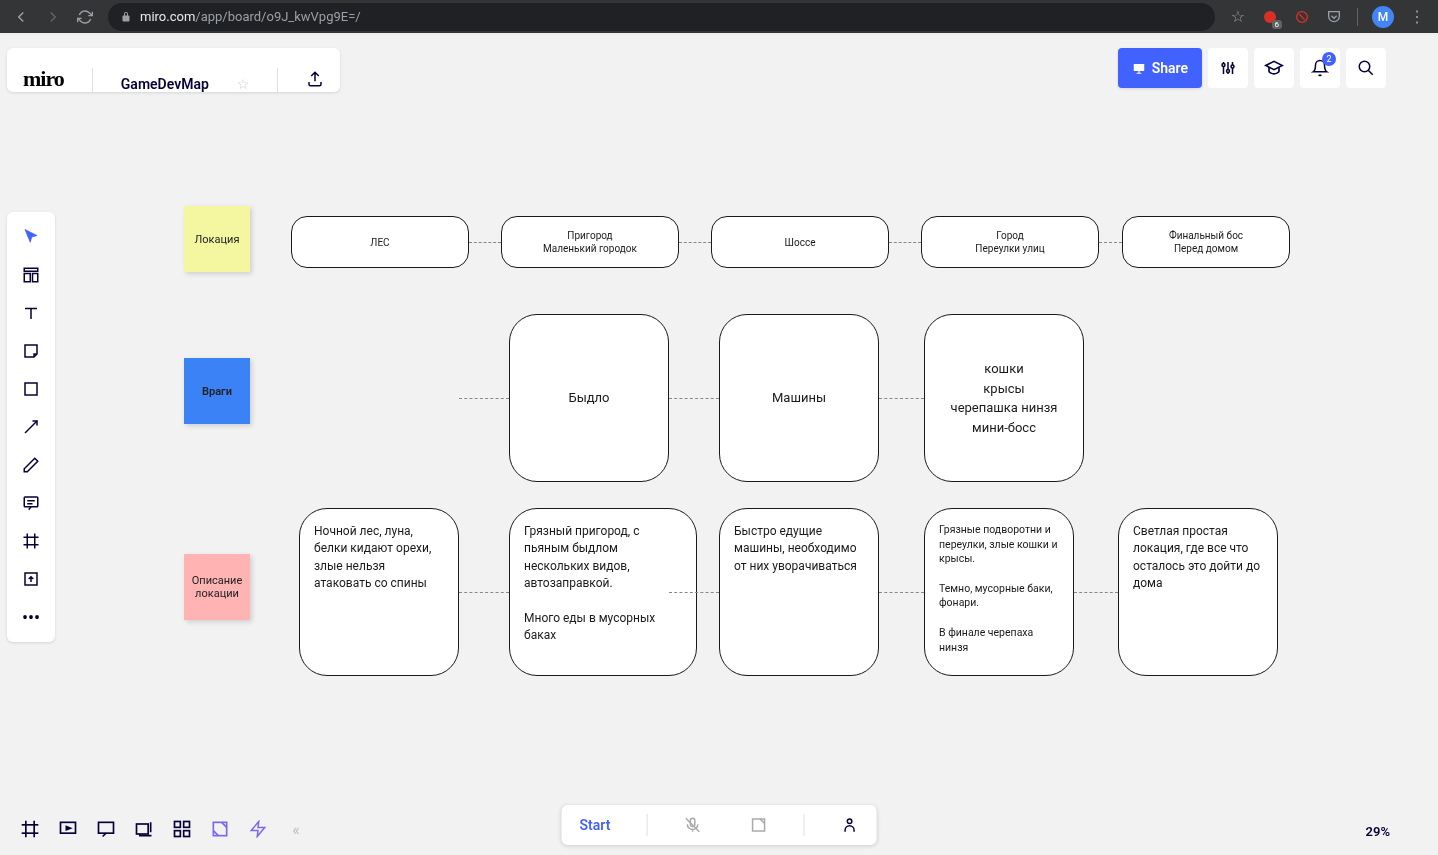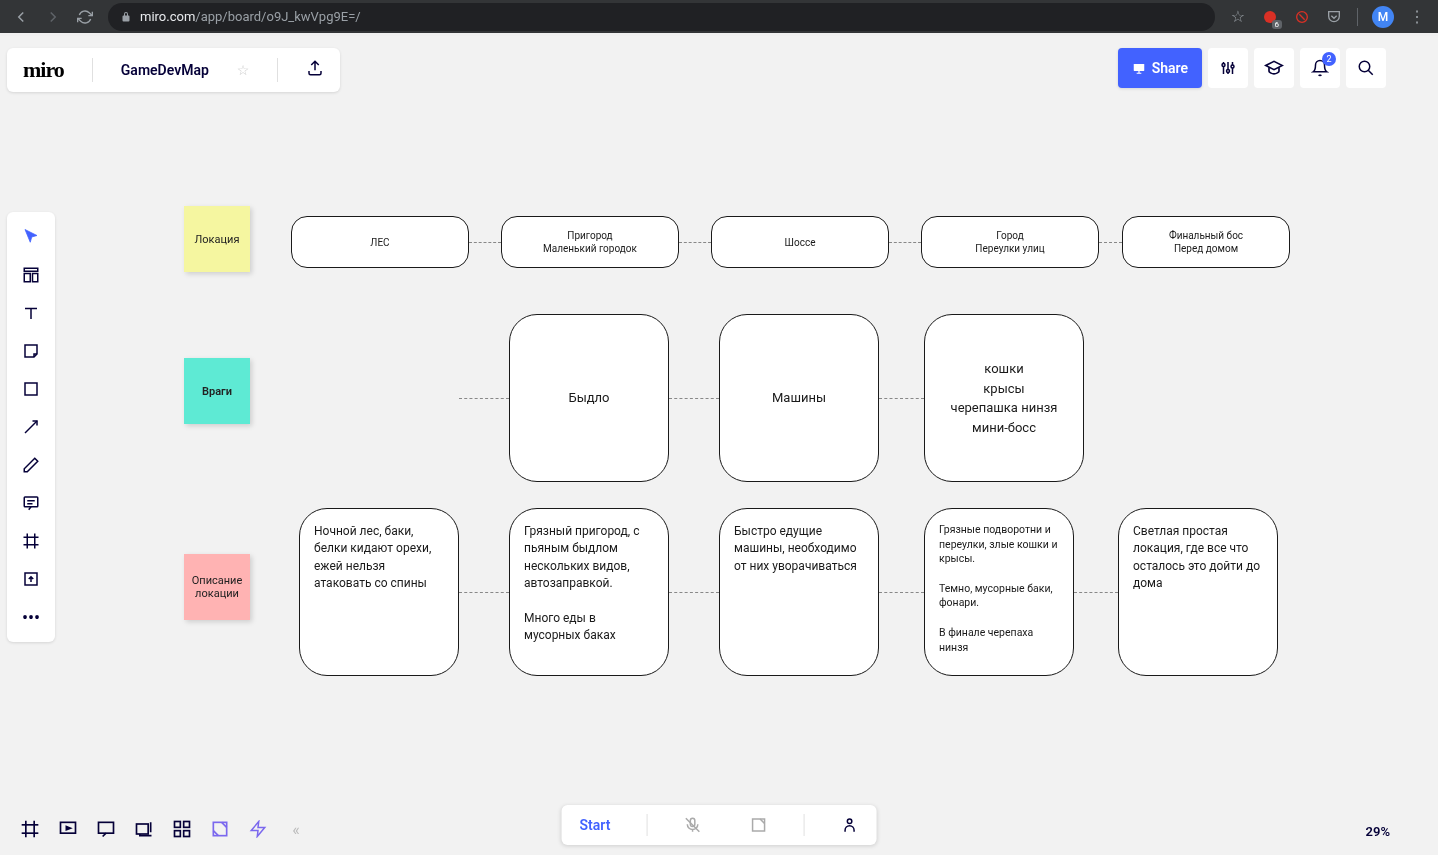--- a/index.html
+++ b/index.html
@@ -7,21 +7,21 @@
 .browser-bar{height:33px;background:#333537;display:flex;align-items:center;padding:0 12px;gap:14px}
 .nav-icon{color:#9aa0a6;width:18px;height:18px;display:flex;align-items:center;justify-content:center}
 .nav-icon.disabled{color:#5f6368}
 .url-bar{flex:1;background:#202124;border-radius:14px;height:28px;display:flex;align-items:center;padding:0 12px;color:#9aa0a6;font-size:13px;gap:8px}
 .url-bar .domain{color:#e8eaed}
 .br-right{display:flex;align-items:center;gap:14px;color:#9aa0a6}
 .ext-badge{position:relative}
 .ext-badge .cnt{position:absolute;bottom:-3px;right:-3px;background:#5f6368;color:#fff;font-size:8px;padding:0 3px;border-radius:3px}
 .avatar-m{width:22px;height:22px;border-radius:50%;background:#4285f4;color:#fff;display:flex;align-items:center;justify-content:center;font-size:12px;font-weight:500}
 .content{position:absolute;top:36px;left:0;right:0;bottom:0;background:#f2f2f2}
-.top-card{position:absolute;top:12px;left:7px;background:#fff;border-radius:6px;box-shadow:0 1px 3px rgba(0,0,0,0.12);height:44px;display:flex;align-items:center;padding:0 16px;gap:28px}
+.top-card{position:absolute;top:12px;left:7px;background:#fff;border-radius:6px;box-shadow:0 1px 3px rgba(0,0,0,0.12);height:44px;display:flex;align-items:flex-end;padding:0 16px;gap:28px}
 .logo{font-family:Georgia,serif;font-size:22px;font-weight:700;letter-spacing:-1px}
 .divider{width:1px;height:24px;background:#e0e0e0}
 .board-name{font-size:14px;font-weight:600;color:#050038}
 .star{color:#ccc;font-size:14px}
 .right-tools{position:absolute;top:12px;right:52px;display:flex;align-items:center;gap:6px}
 .share-btn{background:#4262ff;color:#fff;border:none;border-radius:4px;height:40px;padding:0 14px;font-size:14px;font-weight:600;display:flex;align-items:center;gap:6px;box-shadow:0 1px 3px rgba(0,0,0,0.12)}
 .tool-ic{width:40px;height:40px;background:#fff;border-radius:4px;display:flex;align-items:center;justify-content:center;color:#050038;font-size:18px}
 .notif{position:relative}
 .notif .badge{position:absolute;top:4px;right:4px;background:#4262ff;color:#fff;font-size:9px;width:14px;height:14px;border-radius:50%;display:flex;align-items:center;justify-content:center}
 .left-toolbar{position:absolute;top:176px;left:7px;background:#fff;border-radius:6px;box-shadow:0 1px 3px rgba(0,0,0,0.12);width:48px;display:flex;flex-direction:column;align-items:center;padding:6px 0}
@@ -32,21 +32,21 @@
 .bl-item.purple{color:#7b68ee}
 .bottom-center{position:absolute;bottom:10px;left:50%;transform:translateX(-50%);background:#fff;border-radius:6px;box-shadow:0 1px 4px rgba(0,0,0,0.15);height:40px;display:flex;align-items:center;padding:0 4px;gap:20px}
 .bc-item{padding:0 14px;height:32px;display:flex;align-items:center;justify-content:center;color:#050038;border-radius:4px}
 .bc-item.start{color:#4262ff;font-weight:600;font-size:14px}
 .bc-sep{width:1px;height:22px;background:#e0e0e0;margin:0 2px}
 .bc-item.muted{color:#aaa}
 .zoom{position:absolute;bottom:16px;right:48px;font-size:13px;font-weight:600;color:#050038}
 .canvas{position:absolute;inset:0}
 .sticky{position:absolute;width:66px;height:66px;display:flex;align-items:center;justify-content:center;font-size:11px;color:#222;box-shadow:2px 2px 5px rgba(0,0,0,0.15);text-align:center;padding:4px}
 .sticky.yellow{background:#f5f6a0}
-.sticky.pink{background:#5eead4;font-weight:600}
+.sticky.pink{background:#3b82f6;font-weight:600}
 .sticky.lightpink{background:#ffb3b3}
 .box{position:absolute;background:#fff;border:1px solid #1a1a1a;border-radius:16px;display:flex;align-items:center;justify-content:center;text-align:center;padding:8px;color:#1a1a1a}
 .box.loc{height:52px;font-size:10px;line-height:1.3}
 .box.enemy{height:168px;font-size:13px;line-height:1.5;border-radius:28px}
 .box.desc{height:168px;font-size:12px;line-height:1.45;text-align:left;align-items:flex-start;justify-content:flex-start;padding:14px;border-radius:28px;white-space:pre-wrap}
 .conn{position:absolute;border-top:1px dashed #888;height:0}
 .box.desc.small{font-size:10.5px;line-height:1.4}
 </style>
 </head>
 <body>
@@ -145,22 +145,22 @@
     <div class="box enemy" style="top:278px;left:924px;width:160px">
         <span style="white-space: pre-wrap;">кошки
 крысы
 черепашка нинзя
 мини-босс</span>
       </div>
     <div class="conn" style="top:362px;left:459px;width:50px"></div>
     <div class="conn" style="top:362px;left:669px;width:50px"></div>
     <div class="conn" style="top:362px;left:879px;width:45px"></div>
 
-    <div class="box desc" style="top:472px;left:299px;width:160px"><span>Ночной лес, баки, белки кидают орехи, ежей нельзя атаковать со спины</span></div>
-    <div class="box desc" style="top:472px;left:509px;width:160px"><span style="white-space: pre-wrap;">Грязный пригород, с пьяным быдлом нескольких видов, автозаправкой.
+    <div class="box desc" style="top:472px;left:299px;width:160px"><span>Ночной лес, луна, белки кидают орехи, злые нельзя атаковать со спины</span></div>
+    <div class="box desc" style="top:472px;left:509px;width:188px"><span style="white-space: pre-wrap;">Грязный пригород, с пьяным быдлом нескольких видов, автозаправкой.
 
 Много еды в мусорных баках</span></div>
     <div class="box desc" style="top:472px;left:719px;width:160px"><span>Быстро едущие машины, необходимо от них уворачиваться</span></div>
     <div class="box desc small" style="top:472px;left:924px;width:150px"><span style="white-space: pre-wrap;">Грязные подворотни и переулки, злые кошки и крысы.
 
 Темно, мусорные баки, фонари.
 
 В финале черепаха нинзя</span></div>
     <div class="box desc" style="top:472px;left:1118px;width:160px"><span>Светлая простая локация, где все что осталось это дойти до дома</span></div>
     <div class="conn" style="top:556px;left:459px;width:50px"></div>

